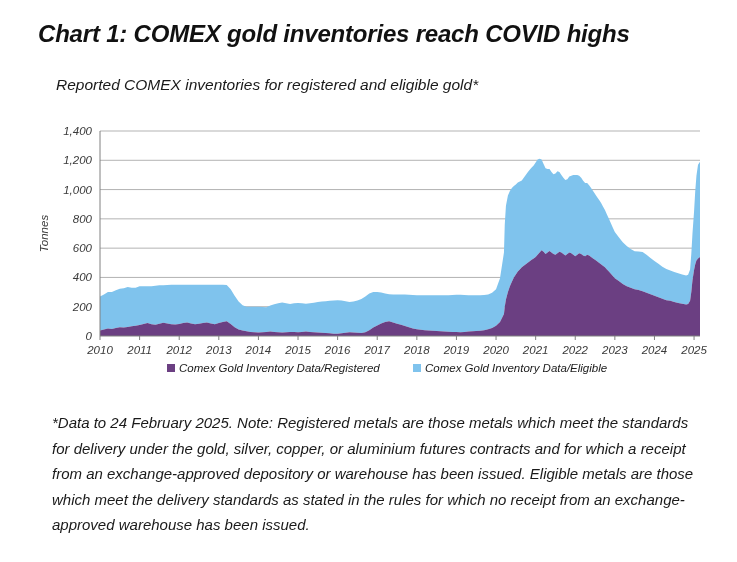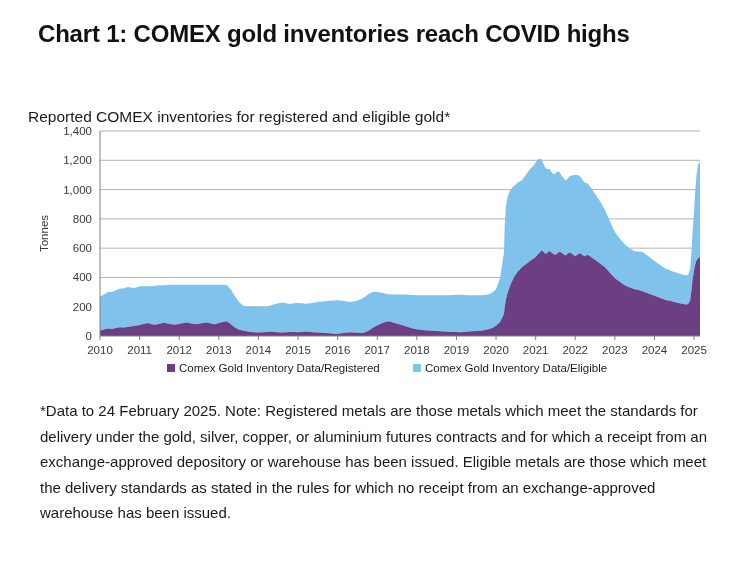--- a/index.html
+++ b/index.html
@@ -13,40 +13,40 @@
     font-family: "Liberation Sans", sans-serif;
     color: #231f20;
     overflow: hidden;
     position: relative;
   }
   #page {
     width: 737px;
     height: 464px;
     position: relative;
     box-sizing: border-box;
+    font-style: italic;
   }
   .chart-title {
     position: absolute;
     left: 38px;
     top: 20px;
     font-size: 24px;
     font-weight: bold;
     letter-spacing: -0.2px;
     color: #111111;
     white-space: nowrap;
   }
   .chart-subtitle {
     position: absolute;
-    left: 28px;
+    left: 56px;
     top: 76px;
     font-size: 15.5px;
     font-weight: normal;
     color: #1a1a1a;
     white-space: nowrap;
-    margin-top: 32px;
   }
   #plot-wrap {
     position: absolute;
     left: 0px;
     top: 118px;
     width: 737px;
     height: 275px;
   }
   svg.chart-svg {
     display: block;
@@ -69,21 +69,21 @@
   .footnote {
     position: absolute;
     left: 40px;
     top: 398px;
     width: 672px;
     font-size: 15px;
     line-height: 25.5px;
     color: #1a1a1a;
   }
   .footnote p {
-    margin: 0;
+    margin: 12px;
   }
   .src-line {
     margin-top: 0px;
   }
 </style>
 </head>
 <body>
 
 <div id="page">
 

